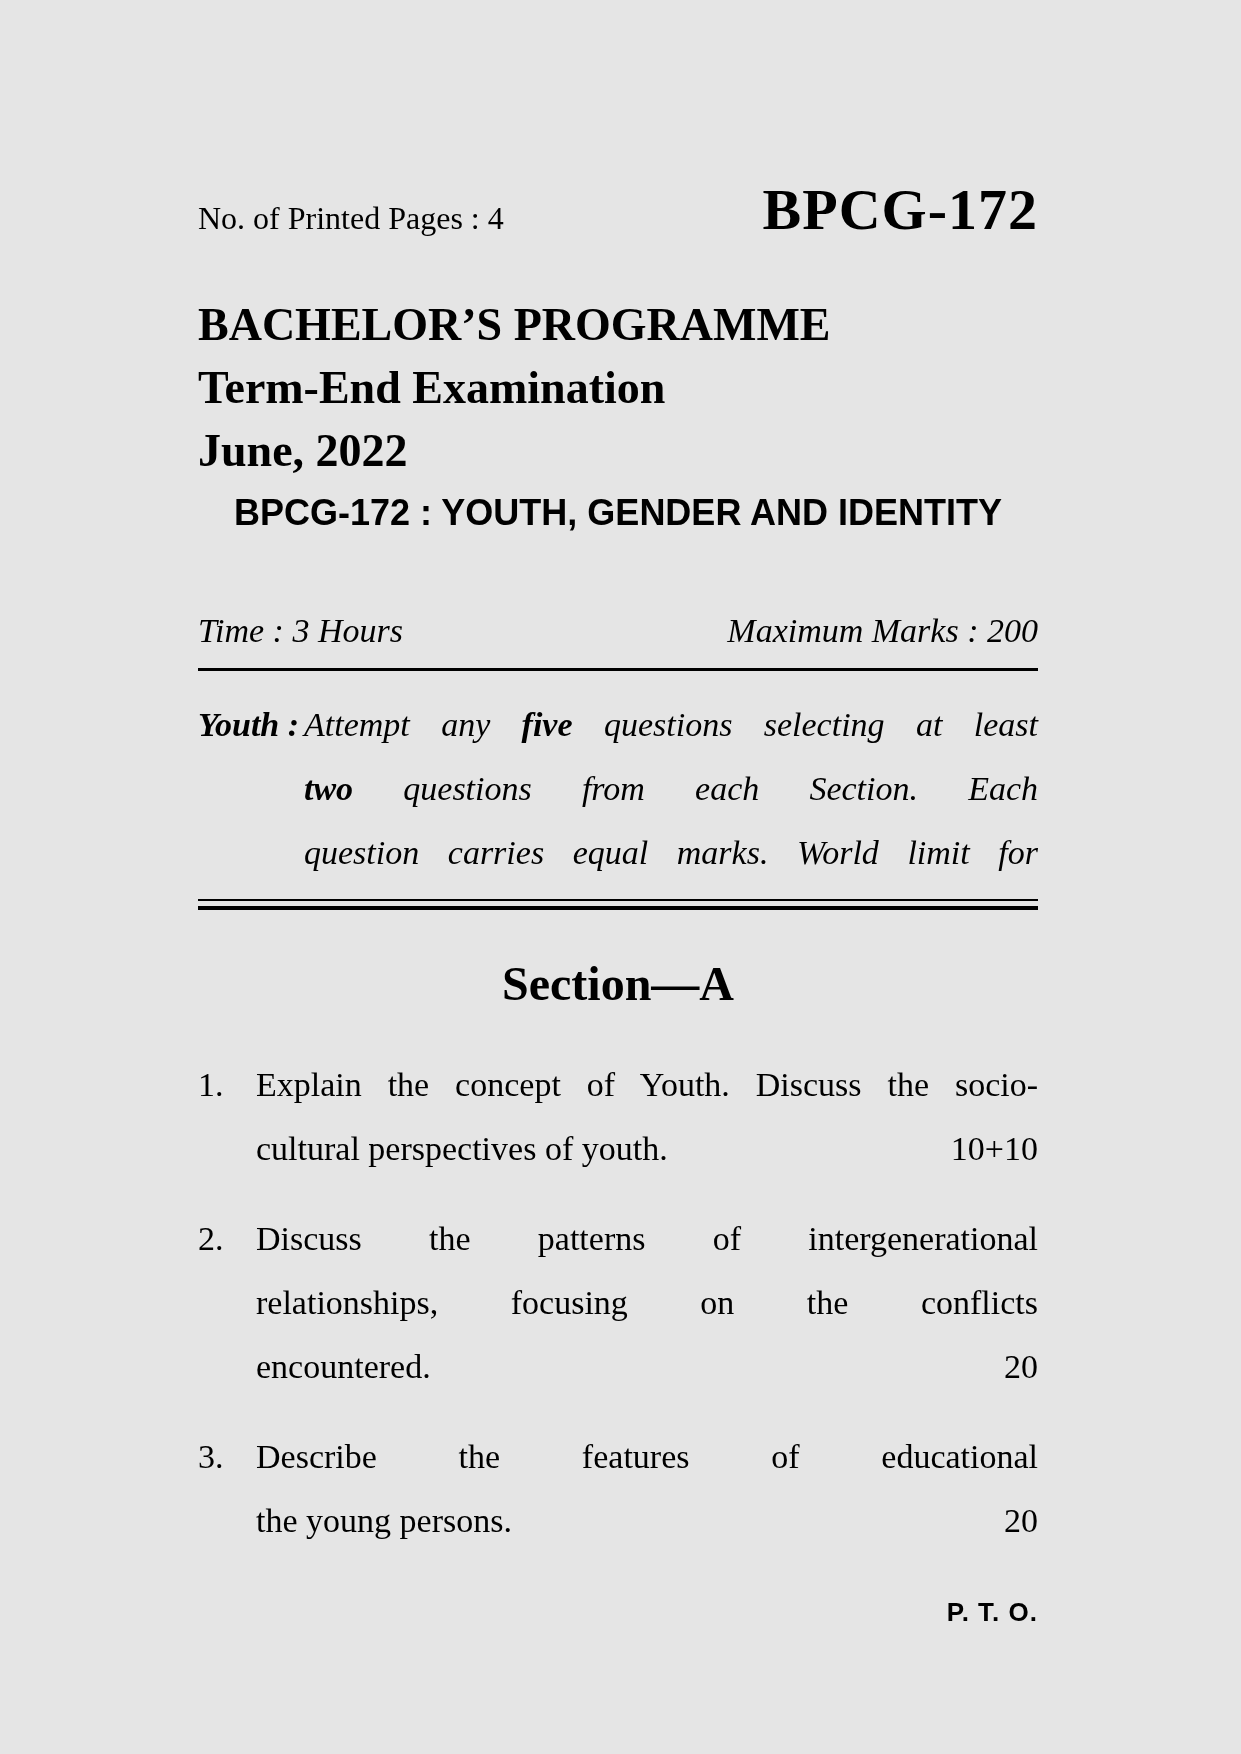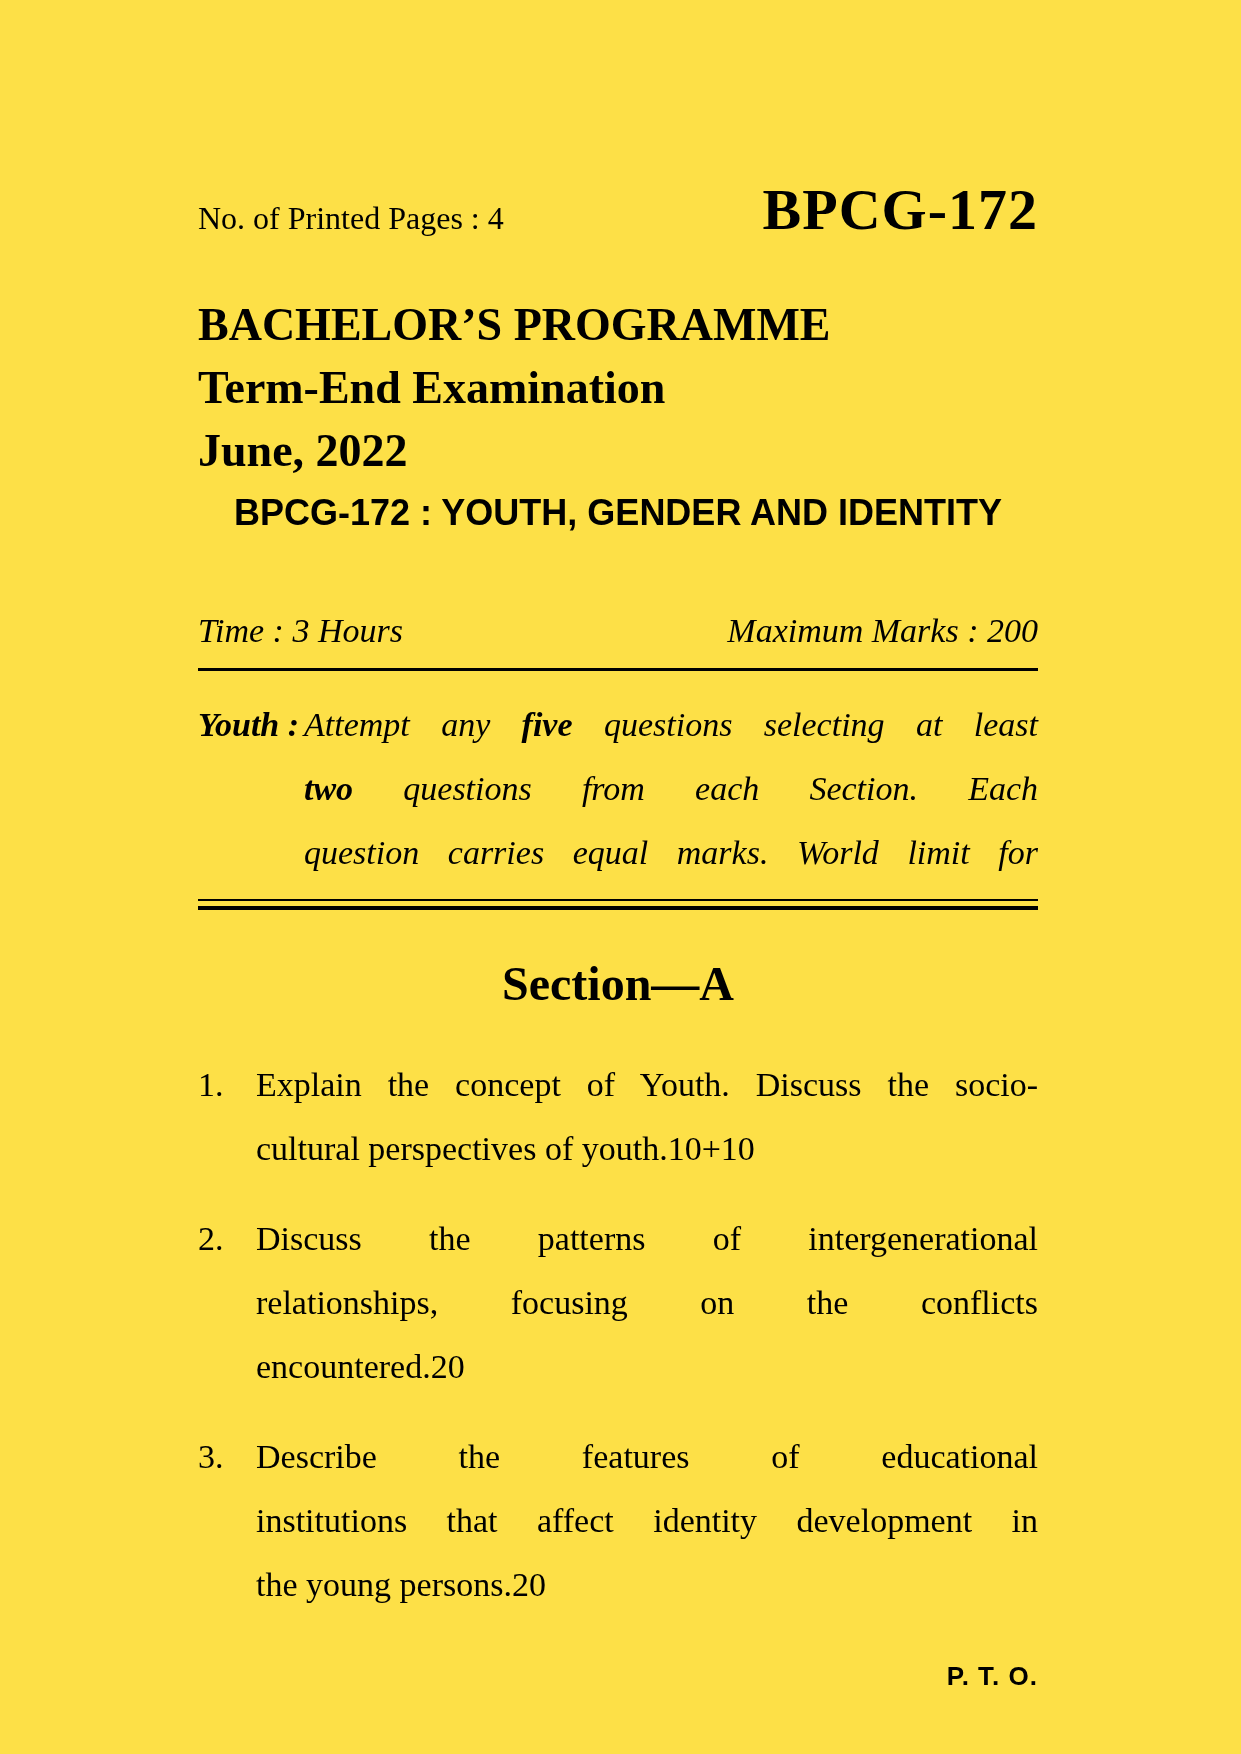--- a/index.html
+++ b/index.html
@@ -1,20 +1,20 @@
 <!DOCTYPE html>
 <html><head>
 <meta charset="utf-8">
 <style>
   html, body { margin: 0; padding: 0; background: #ffffff; }
   .page {
     position: relative;
     width: 1241px;
     height: 1754px;
-    background: #fde047;
+    background: #e5e5e5;
     color: #000000;
     font-family: "Liberation Serif", "DejaVu Serif", serif;
     overflow: hidden;
   }
   .content {
     position: absolute;
     left: 198px;
     top: 0;
     width: 840px;
   }
@@ -85,21 +85,21 @@
     position: relative;
     padding-left: 58px;
     font-size: 34px;
     line-height: 64px;
   }
   .q-first { margin-top: 42px; }
   .q-next  { margin-top: 26px; }
   .q-num { position: absolute; left: 0; top: 0; }
   .q-line-last {
     display: flex;
-    justify-content: flex-start;
+    justify-content: space-between;
     align-items: baseline;
   }
   
   .pto {
     margin-top: 44px;
     text-align: right;
     font-family: "Liberation Sans", "DejaVu Sans", sans-serif;
     font-weight: bold;
     font-size: 26px;
     letter-spacing: 1px;
@@ -157,21 +157,20 @@
       <div class="line-just">relationships, focusing on the conflicts</div>
       <div class="q-line-last">
         <span>encountered.</span>
         <span class="marks">20</span>
       </div>
     </div>
 
     <div class="question q-next">
       <span class="q-num">3.</span>
       <div class="line-just">Describe the features of educational</div>
-      <div class="line-just">institutions that affect identity development in</div>
       <div class="q-line-last">
         <span>the young persons.</span>
         <span class="marks">20</span>
       </div>
     </div>
 
     <div class="pto">P. T. O.</div>
 
   </div>
 </div>

